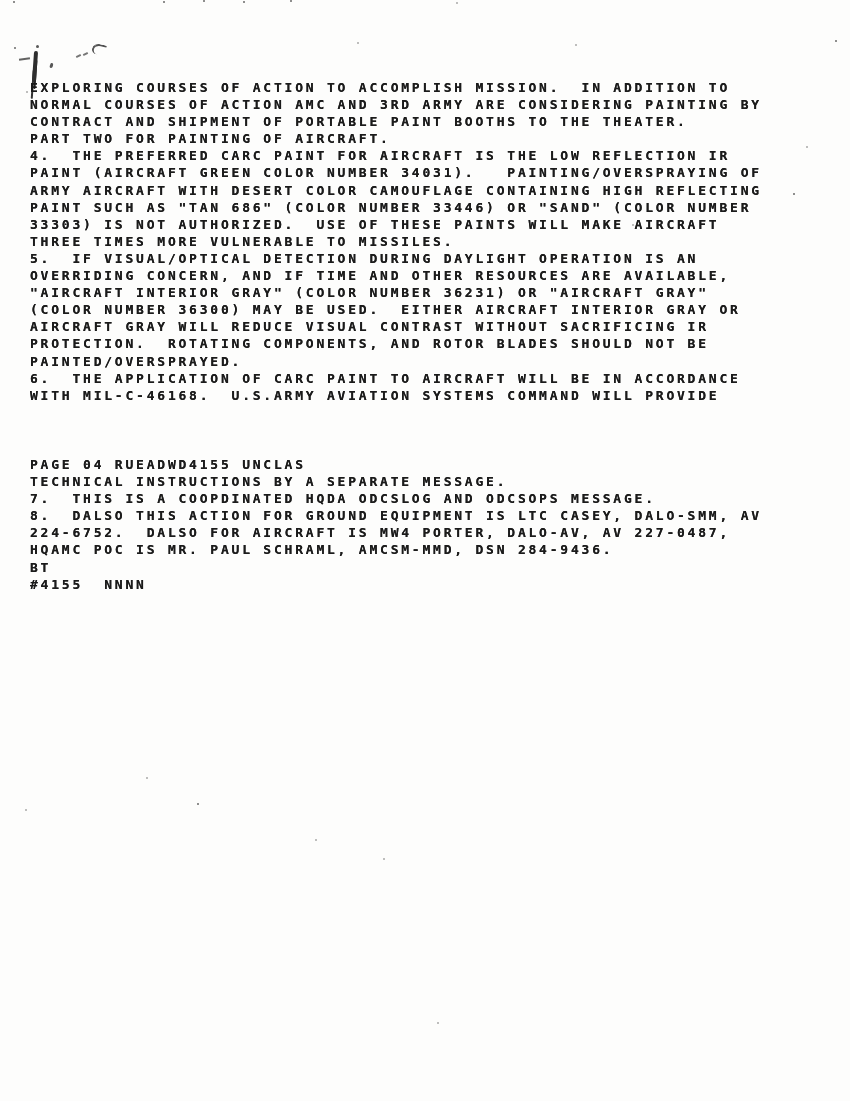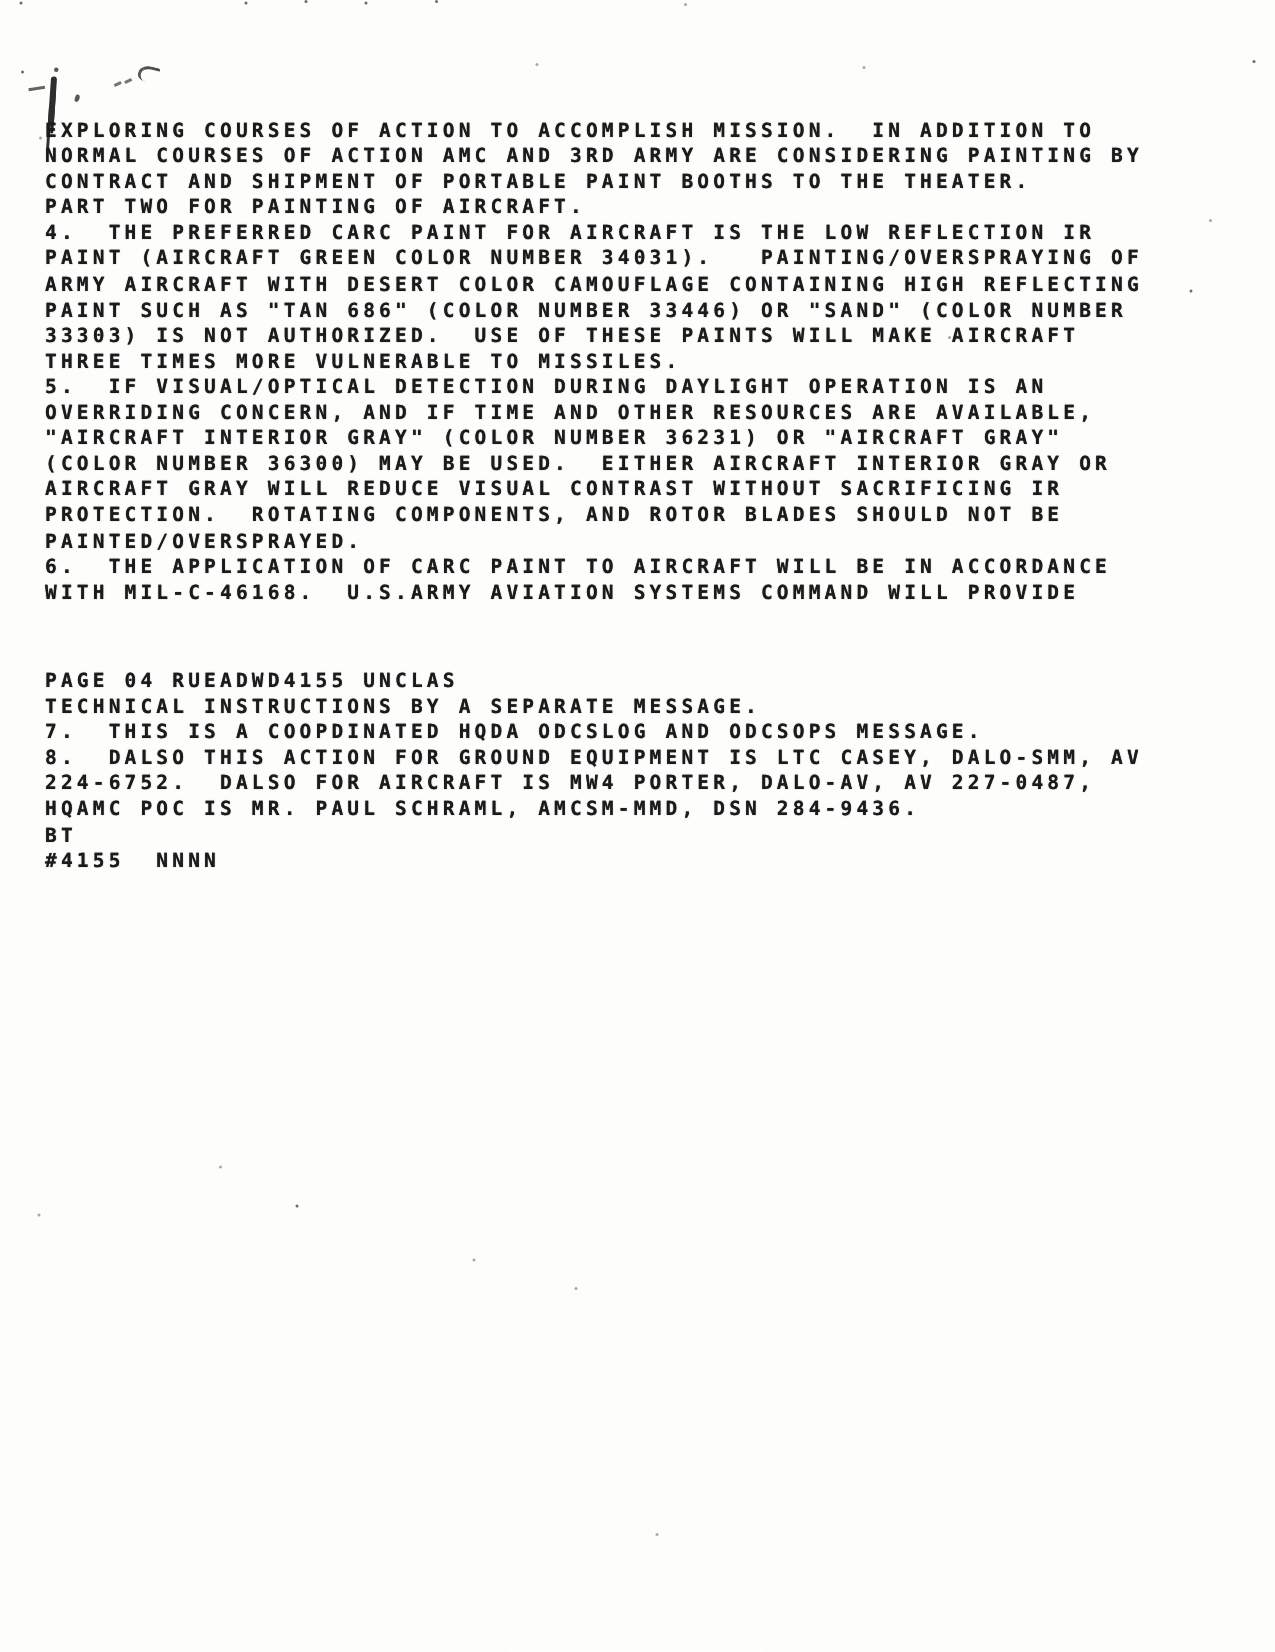--- a/index.html
+++ b/index.html
@@ -21,21 +21,21 @@
     font-size: 13px;
     font-weight: bold;
     line-height: 17.1px;
     letter-spacing: 2.78px;
     color: #1b1b1b;
     white-space: pre;
     text-shadow: 0 0 0.6px rgba(15,15,15,0.85);
   }
   .textblock .line { height: 17.1px; }
   #block-0 { top: 79px; }
-  #block-1 { top: 446px; }
+  #block-1 { top: 456px; }
 
   
   .pen { position: absolute; background: #2e2e2e; }
   .pen-dash   { left: 19px; top: 58px; width: 11px; height: 2px; transform: rotate(-8deg); opacity: .75; }
   .pen-stroke { left: 33px; top: 51px; width: 4px;  height: 31px; border-radius: 2px; transform: rotate(4deg); box-shadow: 1px 8px 0 -1px #222, -1px 18px 0 -1px #333; }
   .pen-dot    { left: 36px; top: 45px; width: 3px;  height: 3px; border-radius: 50%; opacity: .8; }
   .pen-comma  { left: 50px; top: 63px; width: 3px;  height: 5px; border-radius: 40% 60% 60% 40%; transform: rotate(18deg); opacity: .8; }
   .pen-quote-a{ left: 76px; top: 55px; width: 5px;  height: 2px; transform: rotate(-25deg); opacity: .65; }
   .pen-quote-b{ left: 83px; top: 53px; width: 5px;  height: 2px; transform: rotate(-25deg); opacity: .65; }
   .pen-curve  { left: 92px; top: 44px; width: 12px; height: 9px; background: transparent;

